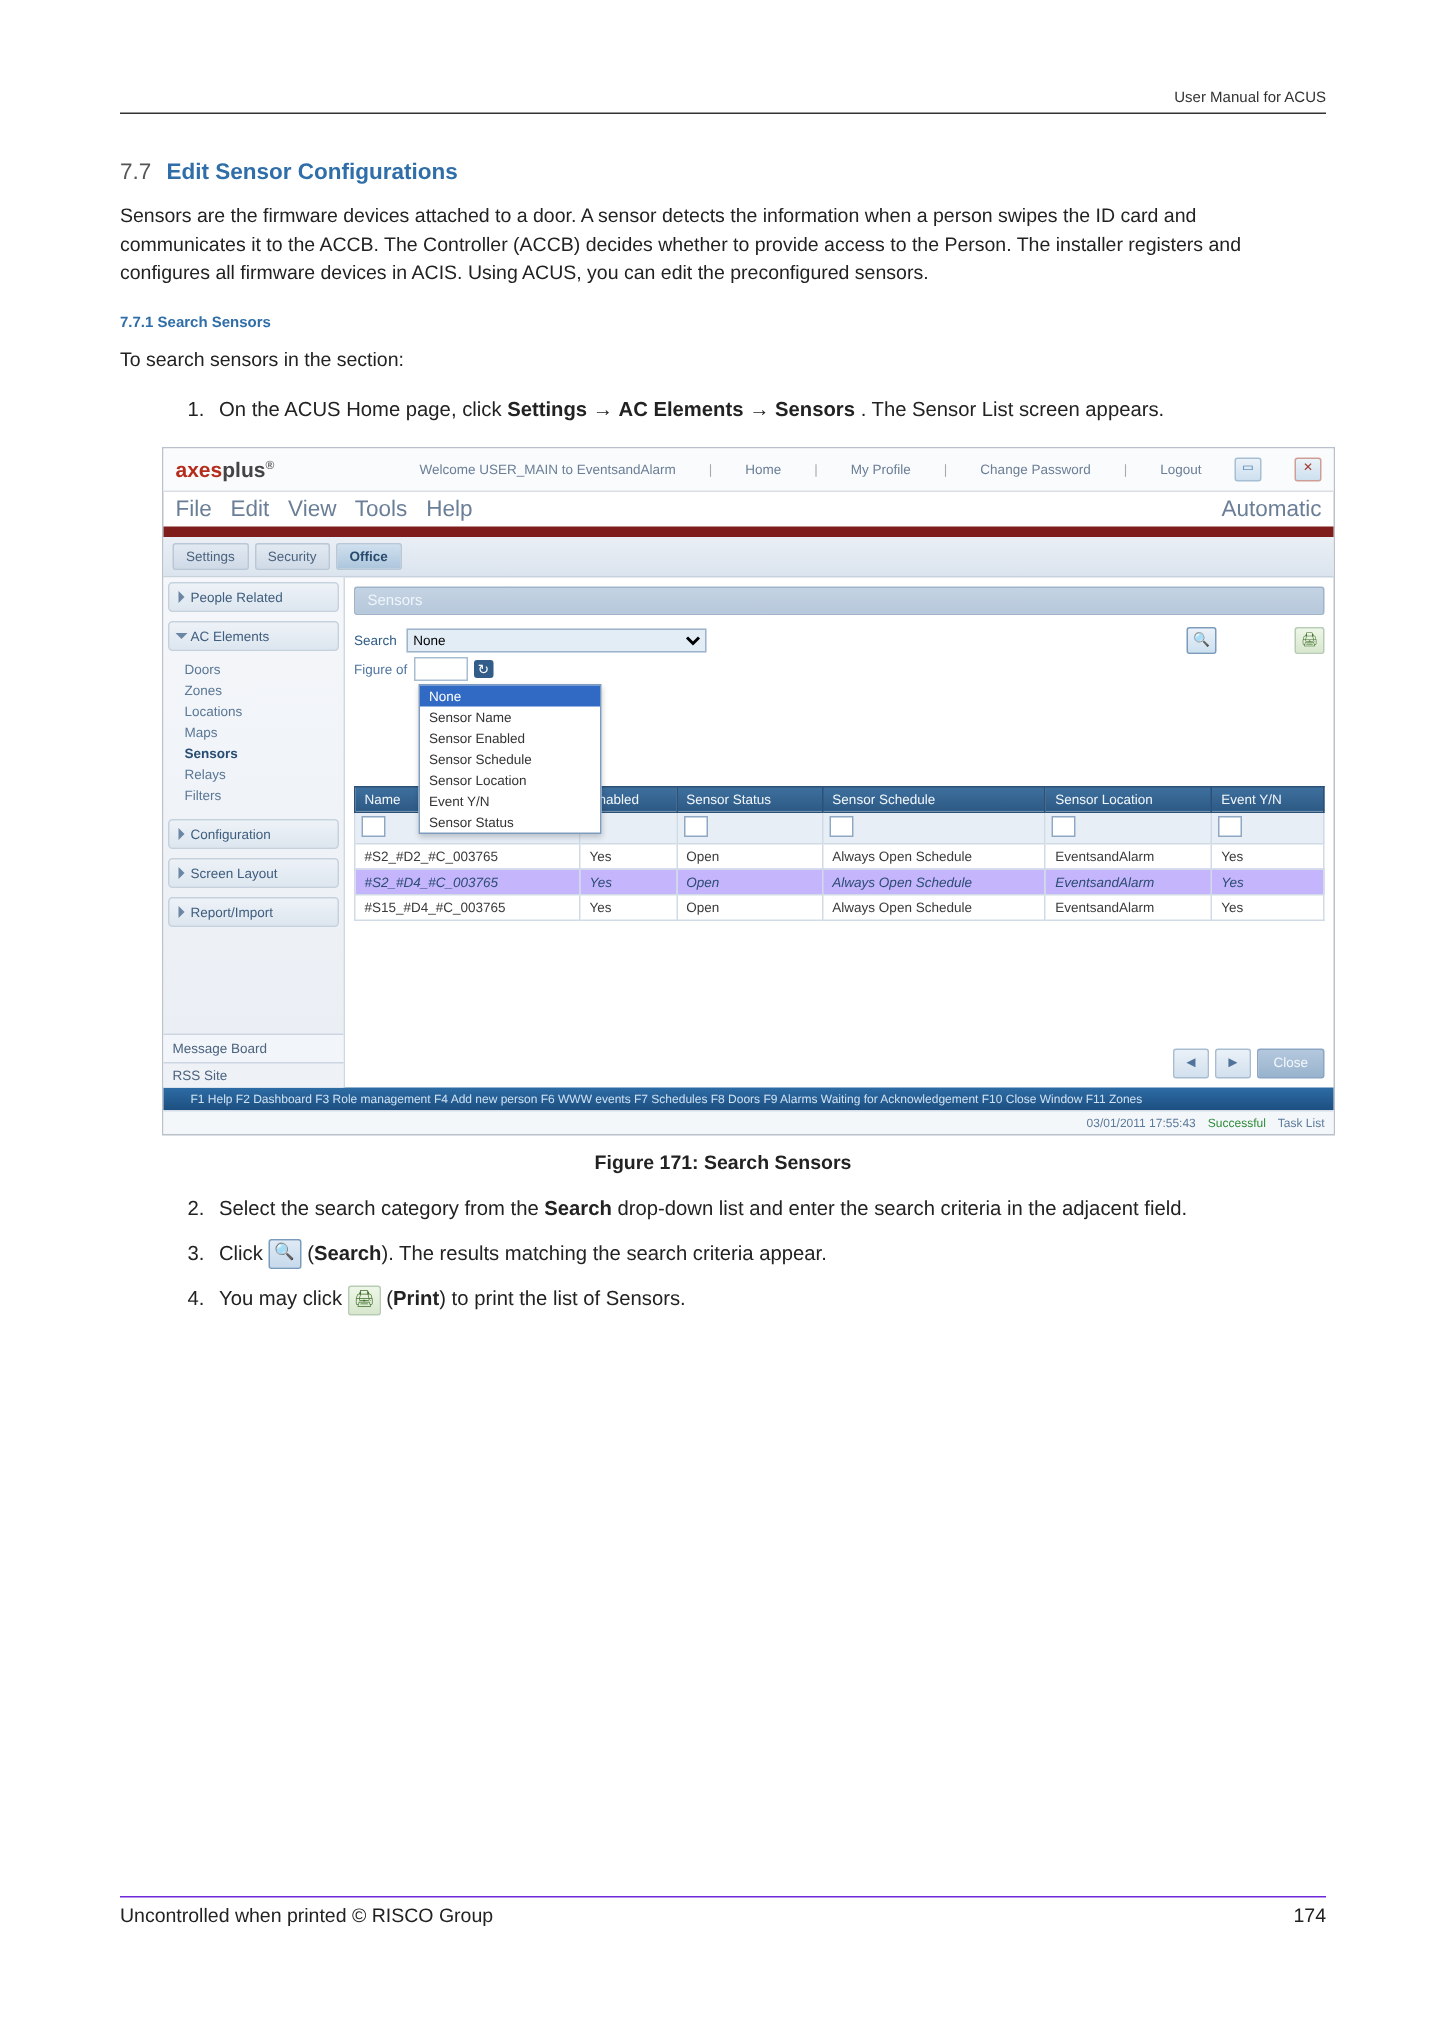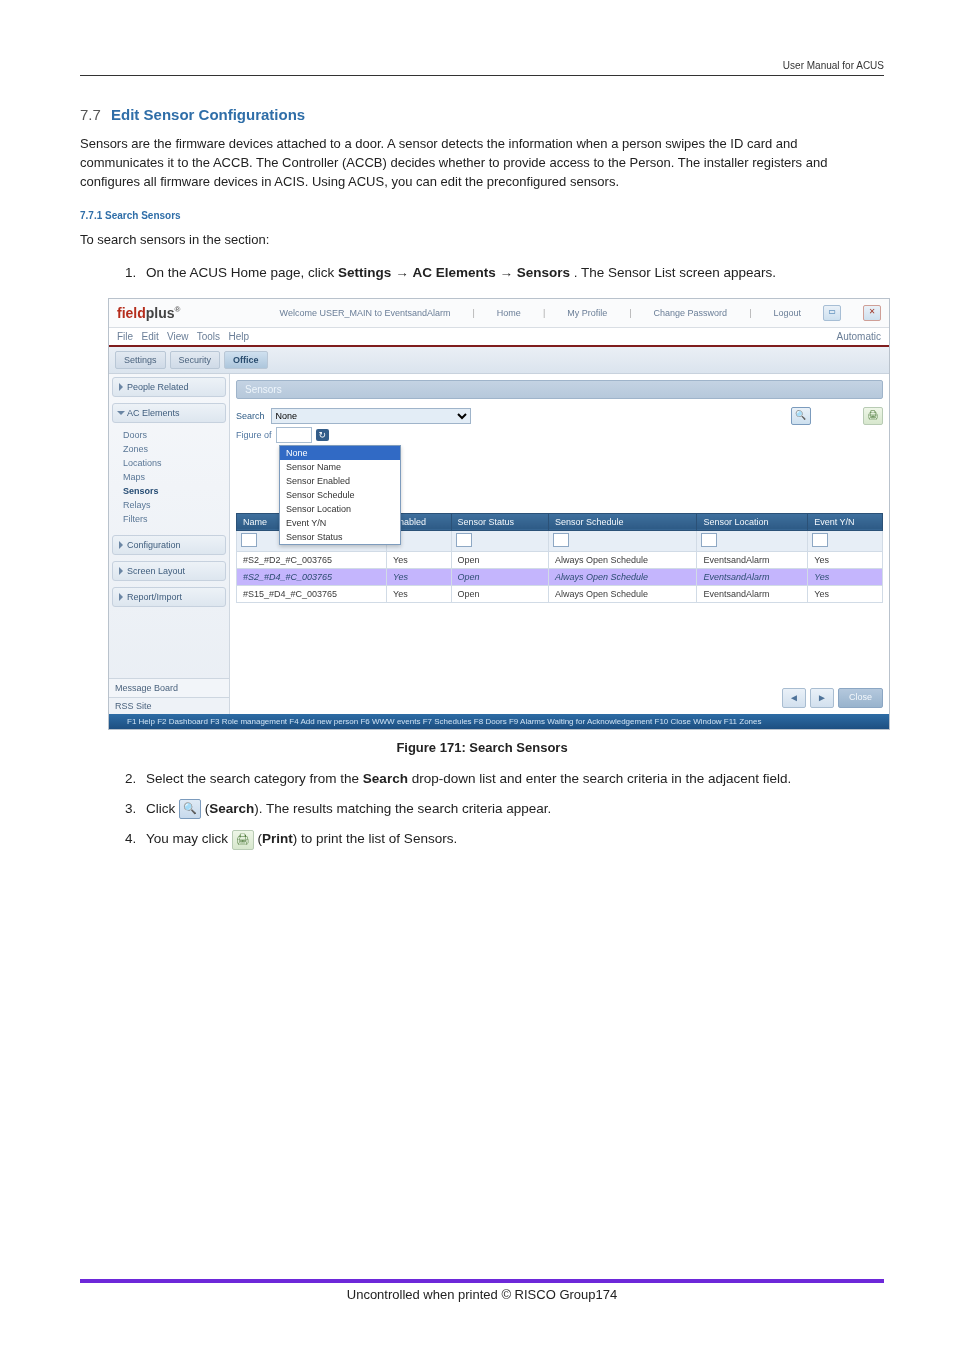--- a/index.html
+++ b/index.html
@@ -62,26 +62,26 @@
     border-radius: 2px;
     background: linear-gradient(#dfeaf5,#c7d9ec);
     vertical-align: middle;
     text-align: center;
     line-height: 17px;
     font-size: 11px;
     color: #2d4d72;
   }
   .footer {
     position: absolute;
-    bottom: 48px;
+    bottom: 66px;
     left: 80px; right: 70px;
-    border-top: 4px solid #6d28d9;
+    border-top: 1px solid #6d28d9;
     font-size: 13px;
     display: flex;
-    justify-content: center;
+    justify-content: space-between;
     padding-top: 4px;
   }
 
   
   .app {
     border: 1px solid #b9c2cc;
     width: 780px;
     margin: 6px 0 6px 28px;
     font-size: 10px;
     color: #333;
@@ -94,21 +94,21 @@
     padding: 6px 8px;
     border-bottom: 1px solid #d9dee4;
     background: #fafbfc;
   }
   .logo { color: #b52d1c; font-weight: bold; font-size: 14px; }
   .logo .plus { color: #444; }
   .toplinks { font-size: 9px; color: #6a7e97; display:flex; gap:22px; align-items:center;}
   .toplinks .sep { color:#aaa; }
   .winbtn { display:inline-block; width:16px; height:14px; border:1px solid #a7bed5; background:linear-gradient(#eaf1f8,#cde0ef); border-radius:2px; text-align:center; line-height:12px; font-size:8px; color:#2f6ea8;}
   .winbtn.close{ color:#a03a2c; border-color:#cf9f97;}
-  .menubar { font-size: 10px; color:#6a7e97; padding: 3px 8px; border-bottom:2px solid #7f1d1d;}
+  .menubar { font-size: 15px; color:#6a7e97; padding: 3px 8px; border-bottom:7px solid #7f1d1d;}
   .menubar .role { float:right; color:#6a7e97;}
   .ribbon {
     display:flex; gap:4px; padding:4px 6px;
     background: linear-gradient(#eaeff5,#dbe4ee);
     border-bottom:1px solid #c8d2dd;
     font-size:9px;
   }
   .ribbon .tab { padding:3px 8px; background:linear-gradient(#e2e9f1,#cfdae7); border:1px solid #b9c7d6; border-radius:2px; color:#4b637e;}
   .ribbon .tab.active { background:linear-gradient(#cfe0ef,#adc6dc); color:#284b6d; font-weight:bold;}
   .app-body { display:flex; min-height: 340px; }
@@ -232,21 +232,21 @@
     <span class="arrow"> → </span>
     <span class="bold">Sensors</span>
     <span>. The Sensor List screen appears.</span>
   </li>
 </ol>
 
 <div class="app">
 
   <div class="app-top">
     <span class="logo">
-      <span>field</span><span class="plus">plus</span><sup style="font-size:8px;color:#666">®</sup>
+      <span>axes</span><span class="plus">plus</span><sup style="font-size:8px;color:#666">®</sup>
     </span>
     <span class="toplinks">
       <span>Welcome USER_MAIN to EventsandAlarm</span>
       <span class="sep">|</span>
       <span>Home</span>
       <span class="sep">|</span>
       <span>My Profile</span>
       <span class="sep">|</span>
       <span>Change Password</span>
       <span class="sep">|</span>
@@ -389,20 +389,25 @@
 
       <div class="main-bottom">
         <span class="navbtn">◄</span>
         <span class="navbtn">►</span>
         <span class="closebtn">Close</span>
       </div>
     </div>
   </div>
 
   <div class="fkeys">F1 Help   F2 Dashboard   F3 Role management   F4 Add new person   F6 WWW events   F7 Schedules   F8 Doors   F9 Alarms Waiting for Acknowledgement   F10 Close Window   F11 Zones</div>
+  <div class="statusrow">
+    <span>03/01/2011 17:55:43</span>
+    <span class="ok">Successful</span>
+    <span>Task List</span>
+  </div>
 </div>
 
 <div class="figure-caption">Figure 171: Search Sensors</div>
 
 <ol class="steps" start="2">
   <li>
     <span>Select the search category from the </span>
     <span class="bold">Search</span>
     <span> drop-down list and enter the search criteria in the adjacent field.</span>
   </li>

